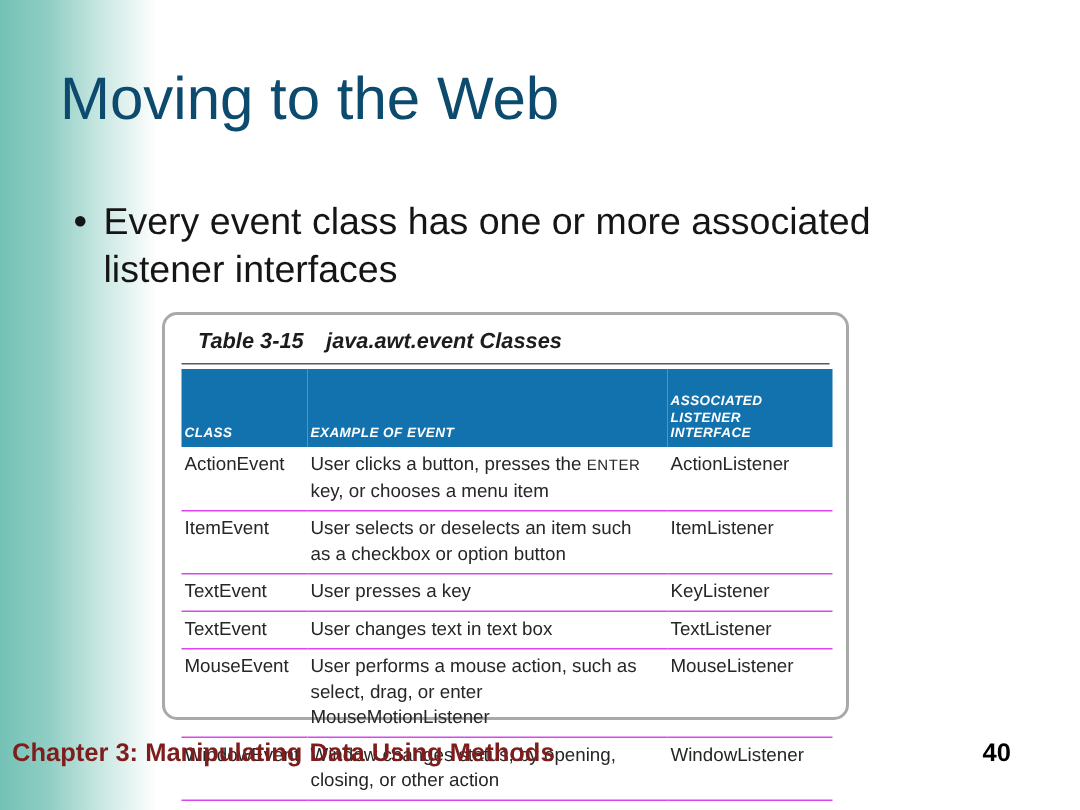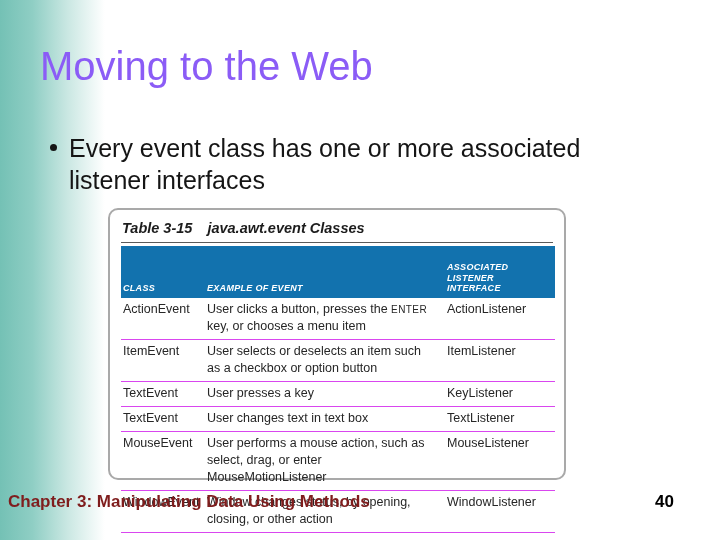--- a/index.html
+++ b/index.html
@@ -12,42 +12,42 @@
     color: #151515;
   }
   .gradient-strip {
     position: absolute; left: 0; top: 0;
     width: 108px; height: 540px;
     background: linear-gradient(90deg, #74c1b5 0%, #8fcec4 30%, #c9e7e2 62%, #ffffff 97%);
   }
   .slide-title {
     position: absolute; left: 40px; top: 42px;
     font-size: 40px; font-weight: 400; line-height: 48px;
-    letter-spacing: 0px; color: #8b5cf6;
+    letter-spacing: 0px; color: #0c4a6e;
     margin: 0; white-space: nowrap;
   }
   .bullet-block { position: absolute; left: 50px; top: 132px; width: 612px; }
   .bullet-row { display: flex; align-items: flex-start; }
   .bullet-dot {
     flex: none; width: 7px; height: 7px; border-radius: 50%;
     background: #151515; margin: 12px 12px 0 0;
   }
   .bullet-text { font-size: 25px; line-height: 32px; color: #151515; max-width: 586px; }
 
   
   .table-card {
     position: absolute; left: 108px; top: 208px;
     width: 458px; height: 272px; box-sizing: border-box;
     background: #ffffff;
     border: 2px solid #a9a9a9; border-radius: 10px;
     padding: 9px 11px 0 11px;
   }
   .table-caption {
     font-size: 14.5px; font-weight: bold; font-style: italic;
-    color: #1c1c1c; margin: 1px 0 6px 1px; white-space: nowrap;
+    color: #1c1c1c; margin: 1px 0 6px 11px; white-space: nowrap;
   }
   .caption-label { margin-right: 15px; }
   .caption-rule { border: 0; border-top: 1.5px solid #5a5a5a; margin: 0 0 3px 0; }
 
   table.event-table {
     border-collapse: collapse; table-layout: fixed;
     width: 434px; font-size: 12.5px; color: #262626;
   }
   .col-class   { width: 84px; }
   .col-example { width: 240px; }

